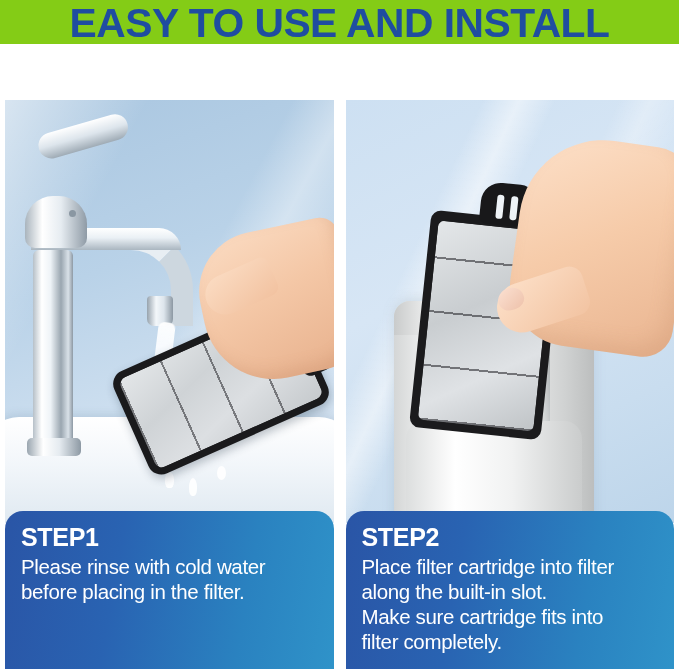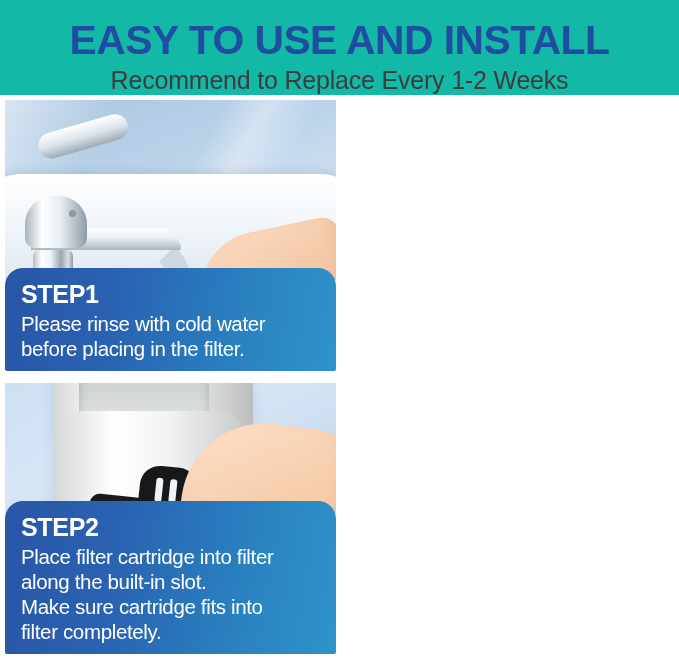--- a/index.html
+++ b/index.html
@@ -11,23 +11,23 @@
     width: 679px;
     height: 669px;
     overflow: hidden;
     font-family: "Liberation Sans", sans-serif;
     position: relative;
   }
 
   
   .header {
     width: 679px;
-    padding-top: 19px;
+    padding-top: 2px;
     text-align: center;
-    background: #14b8a6;
+    background: #84cc16;
   }
   .main-title {
     font-family: "Liberation Sans", sans-serif;
     font-size: 40px;
     line-height: 42px;
     font-weight: bold;
     color: #1f4da0;
     letter-spacing: -0.5px;
     transform: scaleX(1.02);
     margin: 0;
@@ -49,21 +49,20 @@
   .panels {
     position: absolute;
     top: 88px;
     left: 0;
     width: 679px;
     height: 578px;
     display: flex;
     gap: 12px;
     padding: 12px 5px;
     box-sizing: border-box;
-    flex-direction: column;
   }
   .panel {
     position: relative;
     width: 331px;
     height: 575px;
     display: flex;
     flex-direction: column;
     overflow: hidden;
   }
 
@@ -409,21 +408,20 @@
     letter-spacing: -0.35px;
     margin: 0;
     white-space: pre-line;
   }
 </style>
 </head>
 <body>
 
 <div class="header">
   <div class="main-title">EASY TO USE AND INSTALL</div>
-  <div class="sub-title">Recommend to Replace Every 1-2 Weeks</div>
 </div>
 
 <div class="panels">
 
   <div class="panel">
 
     <div class="photo photo-left">
       <div class="sink"></div>
 
       <div class="faucet-neck"></div>

